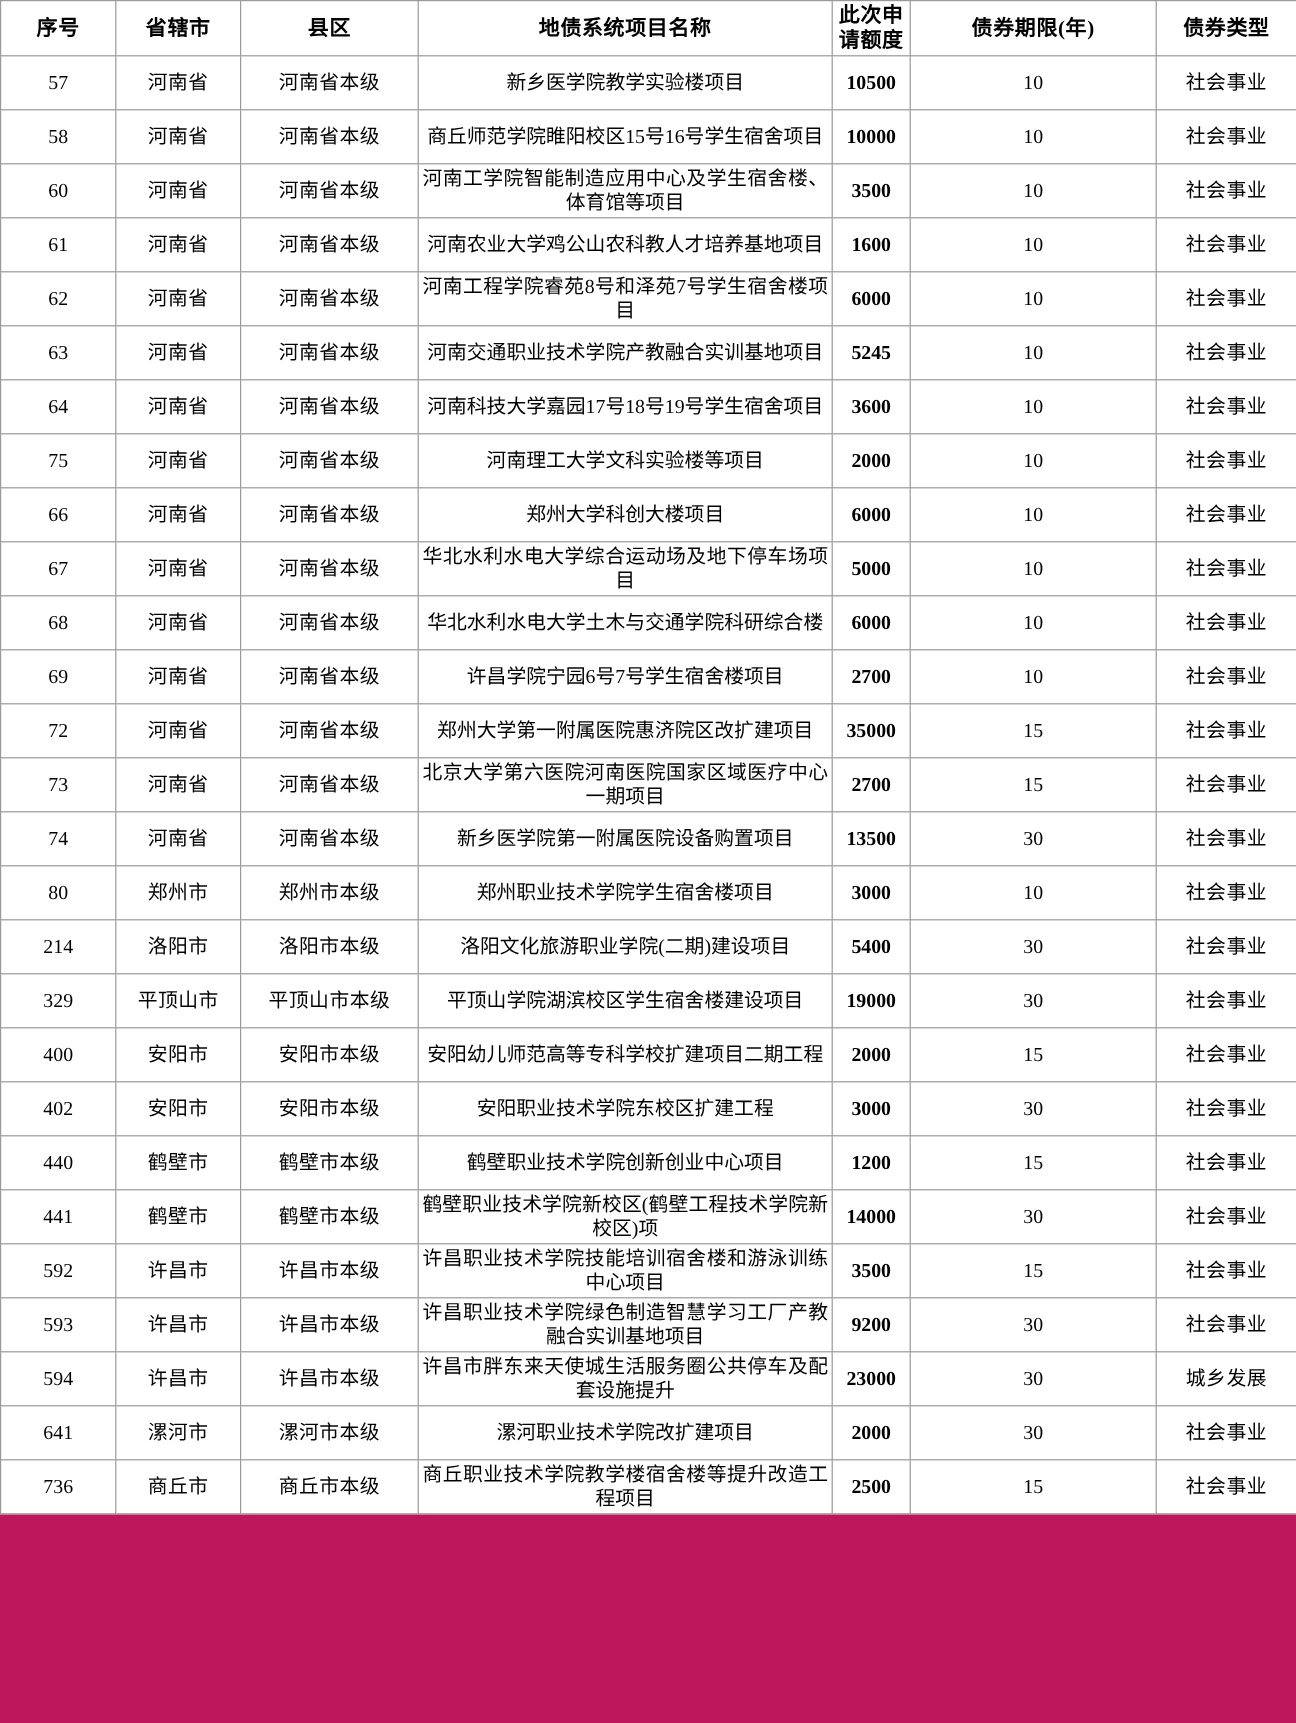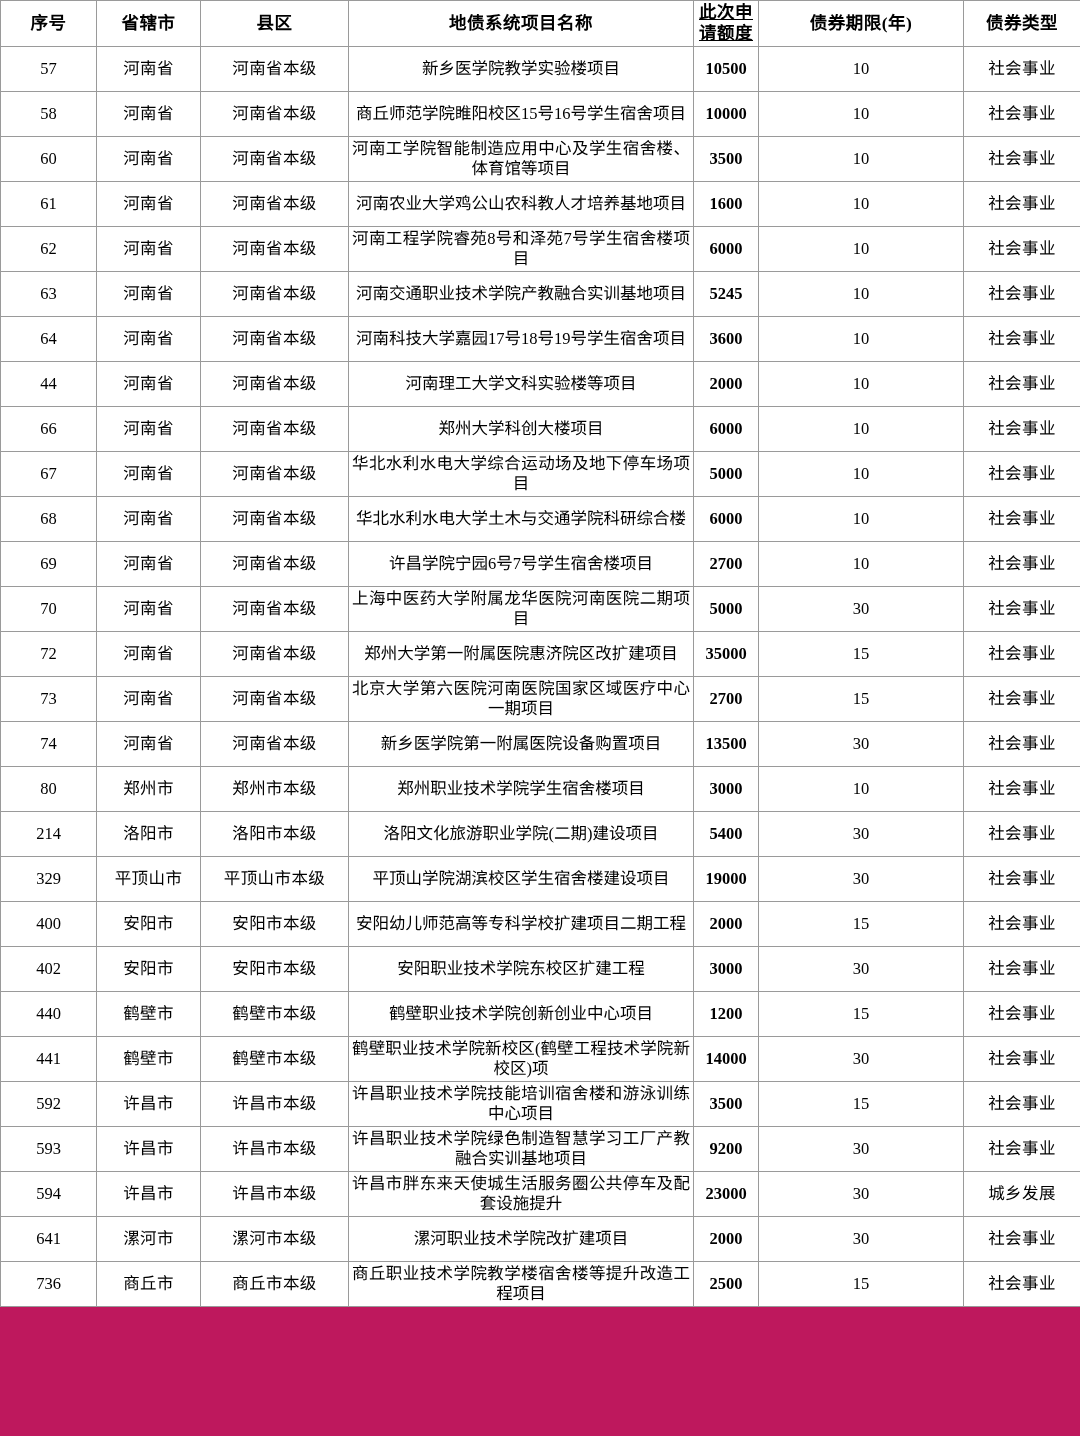--- a/index.html
+++ b/index.html
@@ -50,21 +50,20 @@
     font-size: 17.5px;
     height: 36px;
     padding-top: 1px;
     padding-bottom: 1px;
     letter-spacing: 0.5px;
   }
   th.h-amount {
     font-size: 17px;
     letter-spacing: 0;
     line-height: 1.12;
-    text-decoration: underline;
   }
   table.bond-table tbody td {
     font-size: 16.5px;
     height: 44px;
   }
   td.cell-seq,
   td.cell-amount,
   td.cell-term {
     font-family: "Liberation Serif", "DejaVu Serif", serif;
     font-size: 16.5px;
@@ -174,21 +173,21 @@
         <tr>
           <td class="cell-seq">64</td>
           <td class="cell-city">河南省</td>
           <td class="cell-county">河南省本级</td>
           <td class="cell-name two-line">河南科技大学嘉园17号18号19号学生宿舍项目</td>
           <td class="cell-amount">3600</td>
           <td class="cell-term">10</td>
           <td class="cell-type">社会事业</td>
         </tr>
         <tr>
-          <td class="cell-seq">44</td>
+          <td class="cell-seq">75</td>
           <td class="cell-city">河南省</td>
           <td class="cell-county">河南省本级</td>
           <td class="cell-name">河南理工大学文科实验楼等项目</td>
           <td class="cell-amount">2000</td>
           <td class="cell-term">10</td>
           <td class="cell-type">社会事业</td>
         </tr>
         <tr>
           <td class="cell-seq">66</td>
           <td class="cell-city">河南省</td>
@@ -216,29 +215,20 @@
           <td class="cell-term">10</td>
           <td class="cell-type">社会事业</td>
         </tr>
         <tr>
           <td class="cell-seq">69</td>
           <td class="cell-city">河南省</td>
           <td class="cell-county">河南省本级</td>
           <td class="cell-name two-line">许昌学院宁园6号7号学生宿舍楼项目</td>
           <td class="cell-amount">2700</td>
           <td class="cell-term">10</td>
-          <td class="cell-type">社会事业</td>
-        </tr>
-        <tr>
-          <td class="cell-seq">70</td>
-          <td class="cell-city">河南省</td>
-          <td class="cell-county">河南省本级</td>
-          <td class="cell-name two-line">上海中医药大学附属龙华医院河南医院二期项目</td>
-          <td class="cell-amount">5000</td>
-          <td class="cell-term">30</td>
           <td class="cell-type">社会事业</td>
         </tr>
         <tr>
           <td class="cell-seq">72</td>
           <td class="cell-city">河南省</td>
           <td class="cell-county">河南省本级</td>
           <td class="cell-name two-line">郑州大学第一附属医院惠济院区改扩建项目</td>
           <td class="cell-amount">35000</td>
           <td class="cell-term">15</td>
           <td class="cell-type">社会事业</td>

